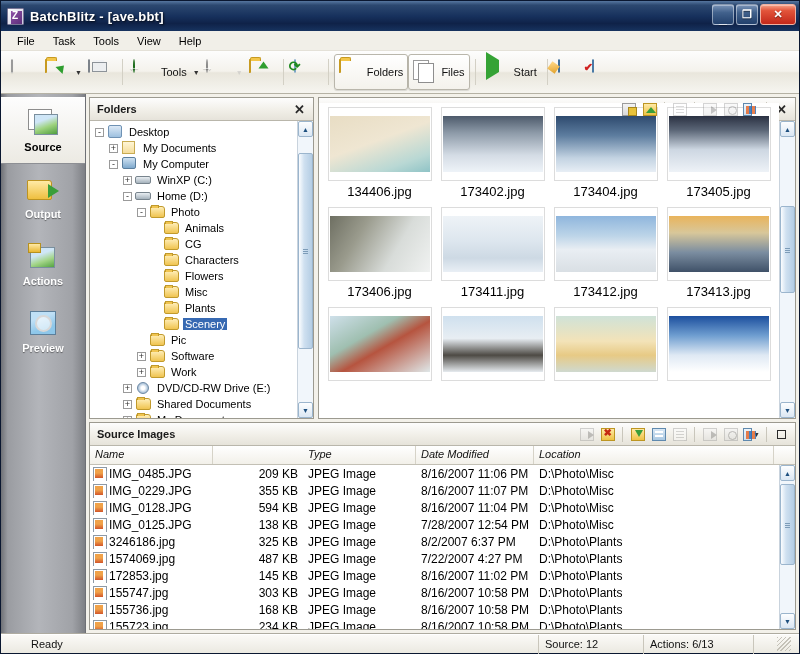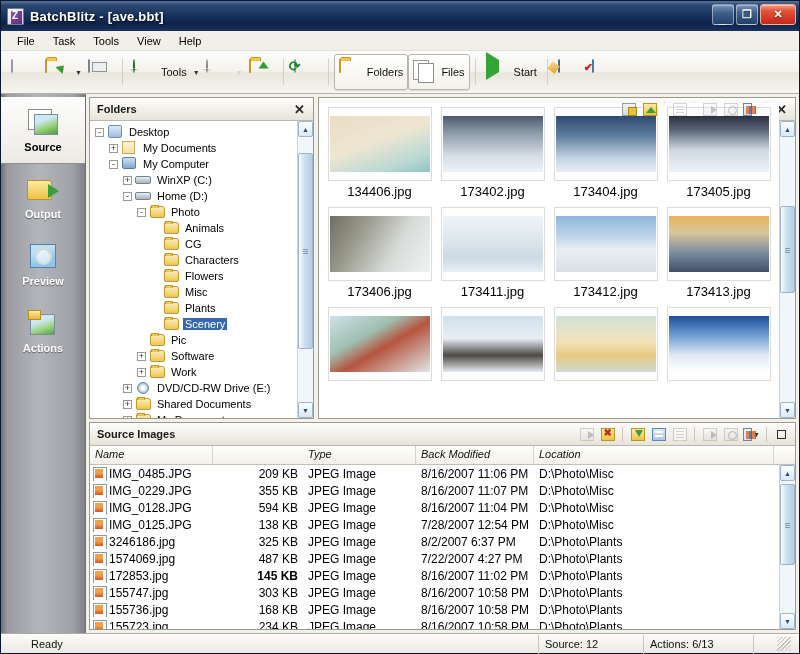--- a/index.html
+++ b/index.html
@@ -445,26 +445,26 @@
     <div id="sidebar">
       <div class="side-item active">
         <span class="side-ico si-source"></span>
         <span>Source</span>
       </div>
       <div class="side-item">
         <span class="side-ico si-output"></span>
         <span>Output</span>
       </div>
       <div class="side-item">
+        <span class="side-ico si-actions"></span>
+        <span>Actions</span>
+      </div>
+      <div class="side-item">
         <span class="side-ico si-preview"></span>
         <span>Preview</span>
-      </div>
-      <div class="side-item">
-        <span class="side-ico si-actions"></span>
-        <span>Actions</span>
       </div>
     </div>
 
     <div id="content">
 
       <div id="top-split">
 
         <div class="panel" id="folders-panel">
           <div class="panel-head">
             <span class="panel-title">Folders</span>
@@ -769,21 +769,21 @@
             <span class="ph-sep"></span>
             <span class="ph-btn">
                 <span class="restore-sq"></span>
               </span>
           </span>
         </div>
         <div id="lv-head">
             <div class="lvh" style="width: 123px; text-align: left;">Name</div>
             <div class="lvh" style="width: 90px; text-align: right; margin-top: 46px;">Size</div>
             <div class="lvh" style="width: 113px; text-align: left;">Type</div>
-            <div class="lvh" style="width: 118px; text-align: left;">Back Modified</div>
+            <div class="lvh" style="width: 118px; text-align: left;">Date Modified</div>
             <div class="lvh" style="width: 240px; text-align: left;">Location</div>
           </div>
         <div id="lv-body-wrap">
           <div id="lv-body">
               <div class="lvrow">
                 <div class="lvc" style="width: 123px; display: flex; align-items: center; padding-left: 0px;">
                   <span class="fico"></span>
                   <span>IMG_0485.JPG</span>
                 </div>
                 <div class="lvc" style="width: 90px; text-align: right;">209 KB</div>
@@ -839,21 +839,21 @@
                 <div class="lvc" style="width: 90px; text-align: right;">487 KB</div>
                 <div class="lvc" style="width: 113px; text-align: left;">JPEG Image</div>
                 <div class="lvc" style="width: 118px; text-align: left;">7/22/2007 4:27 PM</div>
                 <div class="lvc" style="width: 240px; text-align: left;">D:\Photo\Plants</div>
               </div>
               <div class="lvrow">
                 <div class="lvc" style="width: 123px; display: flex; align-items: center; padding-left: 0px;">
                   <span class="fico"></span>
                   <span>172853.jpg</span>
                 </div>
-                <div class="lvc" style="width: 90px; text-align: right; font-weight: bold;">145 KB</div>
+                <div class="lvc" style="width: 90px; text-align: right;">145 KB</div>
                 <div class="lvc" style="width: 113px; text-align: left;">JPEG Image</div>
                 <div class="lvc" style="width: 118px; text-align: left;">8/16/2007 11:02 PM</div>
                 <div class="lvc" style="width: 240px; text-align: left;">D:\Photo\Plants</div>
               </div>
               <div class="lvrow">
                 <div class="lvc" style="width: 123px; display: flex; align-items: center; padding-left: 0px;">
                   <span class="fico"></span>
                   <span>155747.jpg</span>
                 </div>
                 <div class="lvc" style="width: 90px; text-align: right;">303 KB</div>

